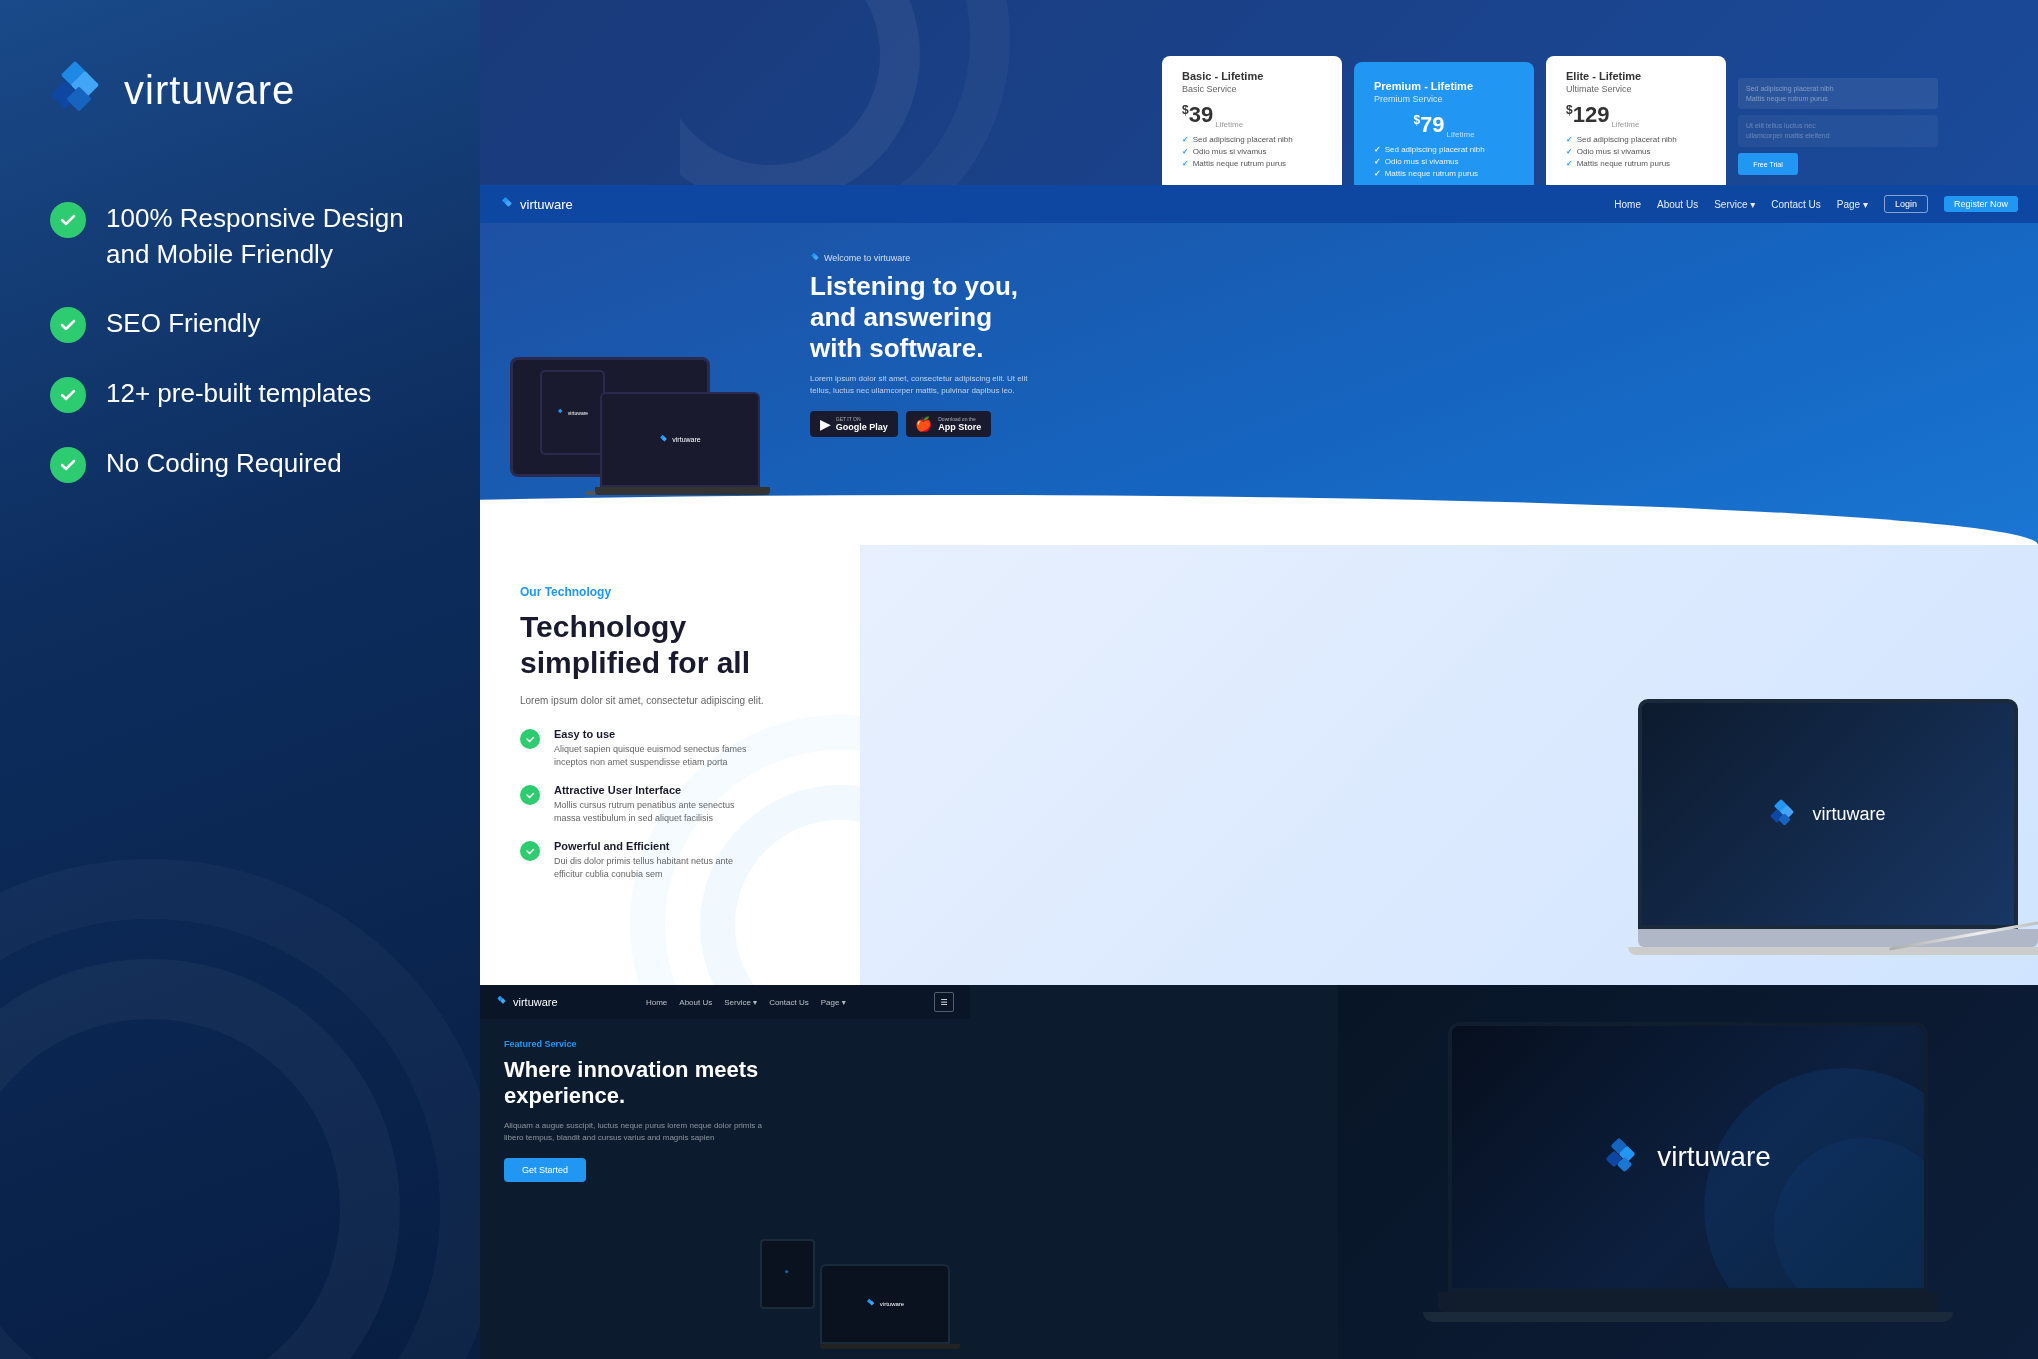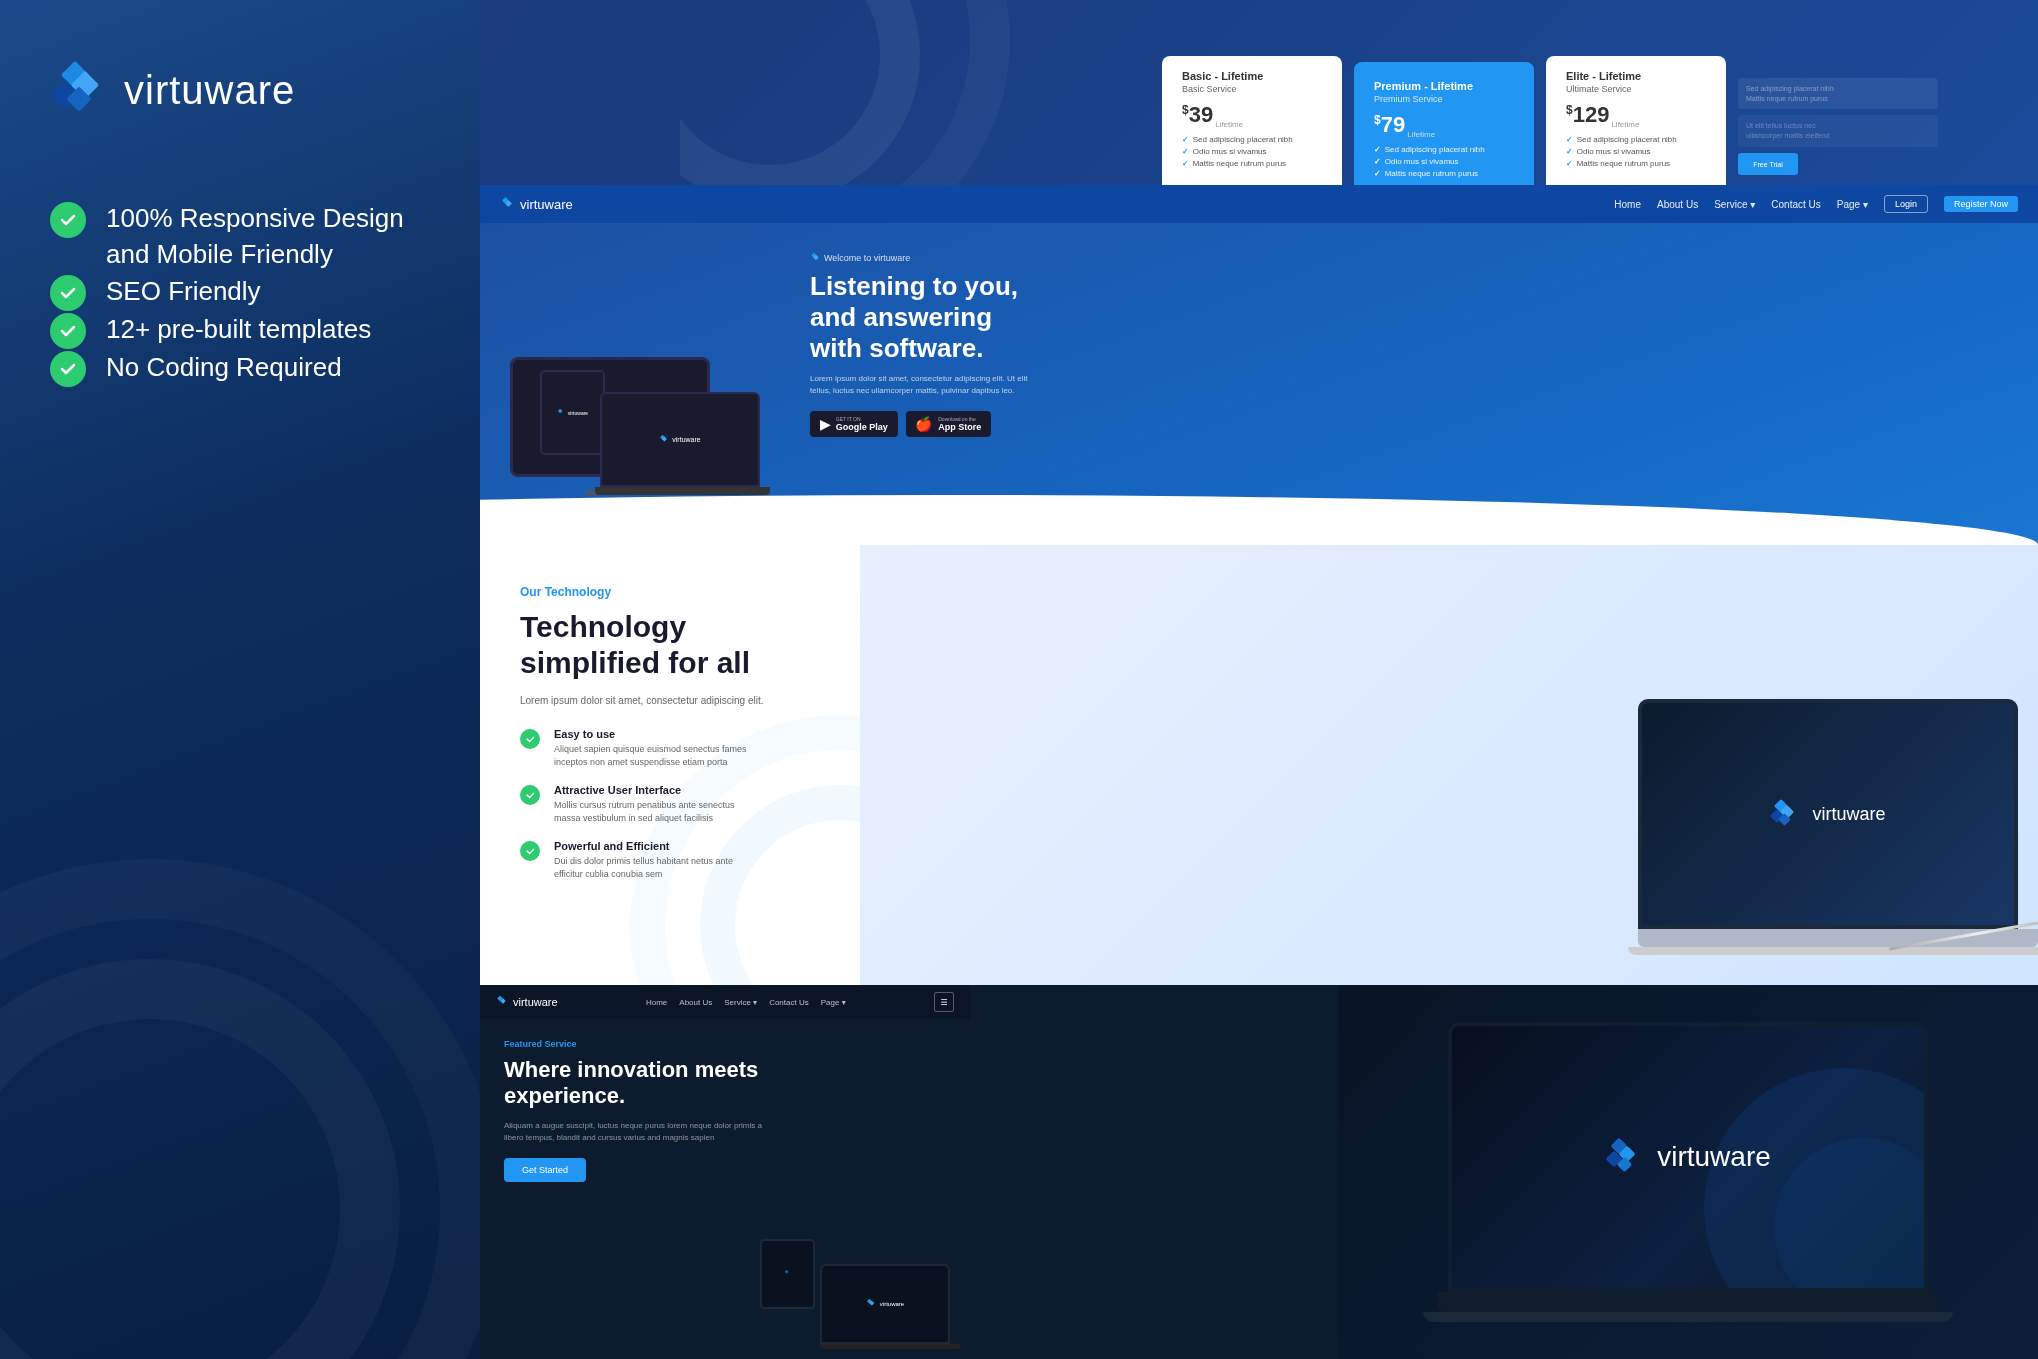--- a/index.html
+++ b/index.html
@@ -42,20 +42,21 @@
       font-size: 40px;
       font-weight: 300;
       color: #ffffff;
       letter-spacing: 1px;
     }
 
     .features-list {
       list-style: none;
       display: flex;
       flex-direction: column;
+      gap: 32px;
     }
 
     .feature-item {
       display: flex;
       align-items: flex-start;
       gap: 20px;
     }
 
     .check-circle {
       width: 36px;
@@ -158,21 +159,21 @@
     .pricing-card.premium .pricing-card-subtitle { color: rgba(255,255,255,0.8); }
 
     .pricing-price {
       font-size: 22px;
       font-weight: 700;
       color: #333;
       margin-bottom: 6px;
     }
     .pricing-price sup { font-size: 12px; vertical-align: super; }
     .pricing-price sub { font-size: 10px; font-weight: 400; }
-    .pricing-card.premium .pricing-price { color: white; }
+    .pricing-card.premium .pricing-price { color: white; text-align: center; }
 
     .pricing-feature {
       font-size: 8px;
       color: #555;
       margin-bottom: 3px;
       display: flex;
       align-items: center;
       gap: 4px;
     }
     .pricing-card.premium .pricing-feature { color: rgba(255,255,255,0.9); }

